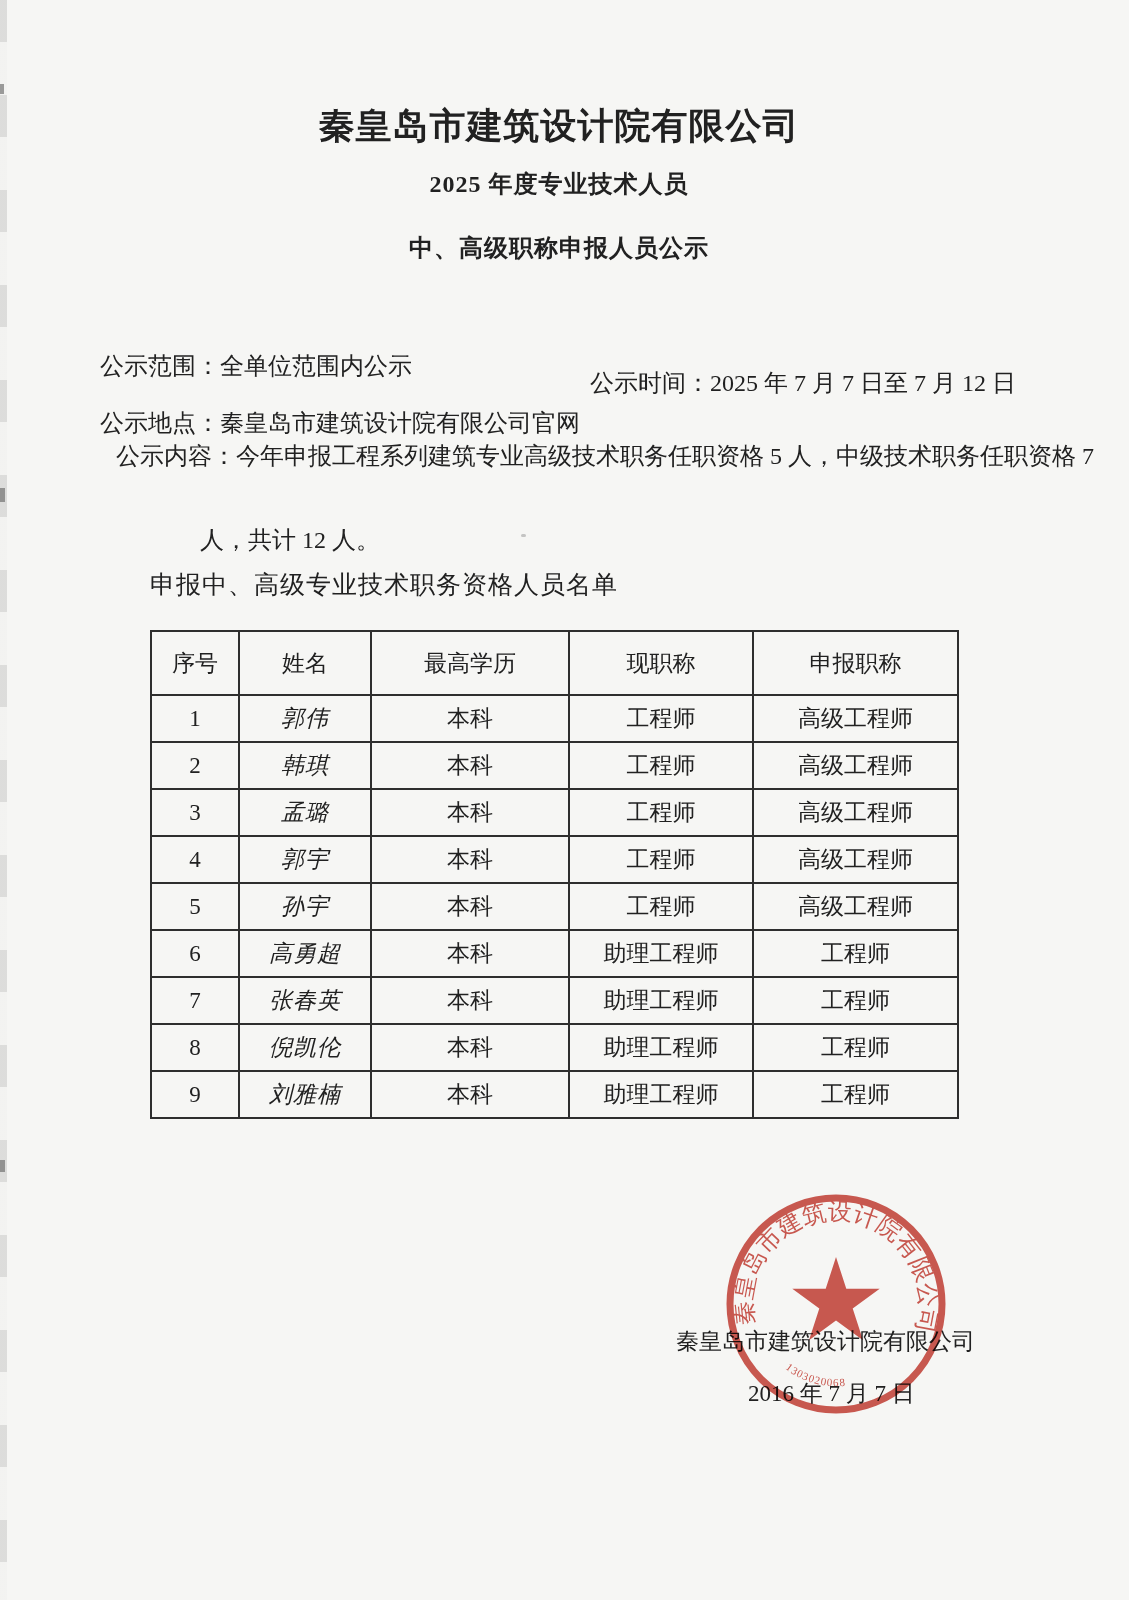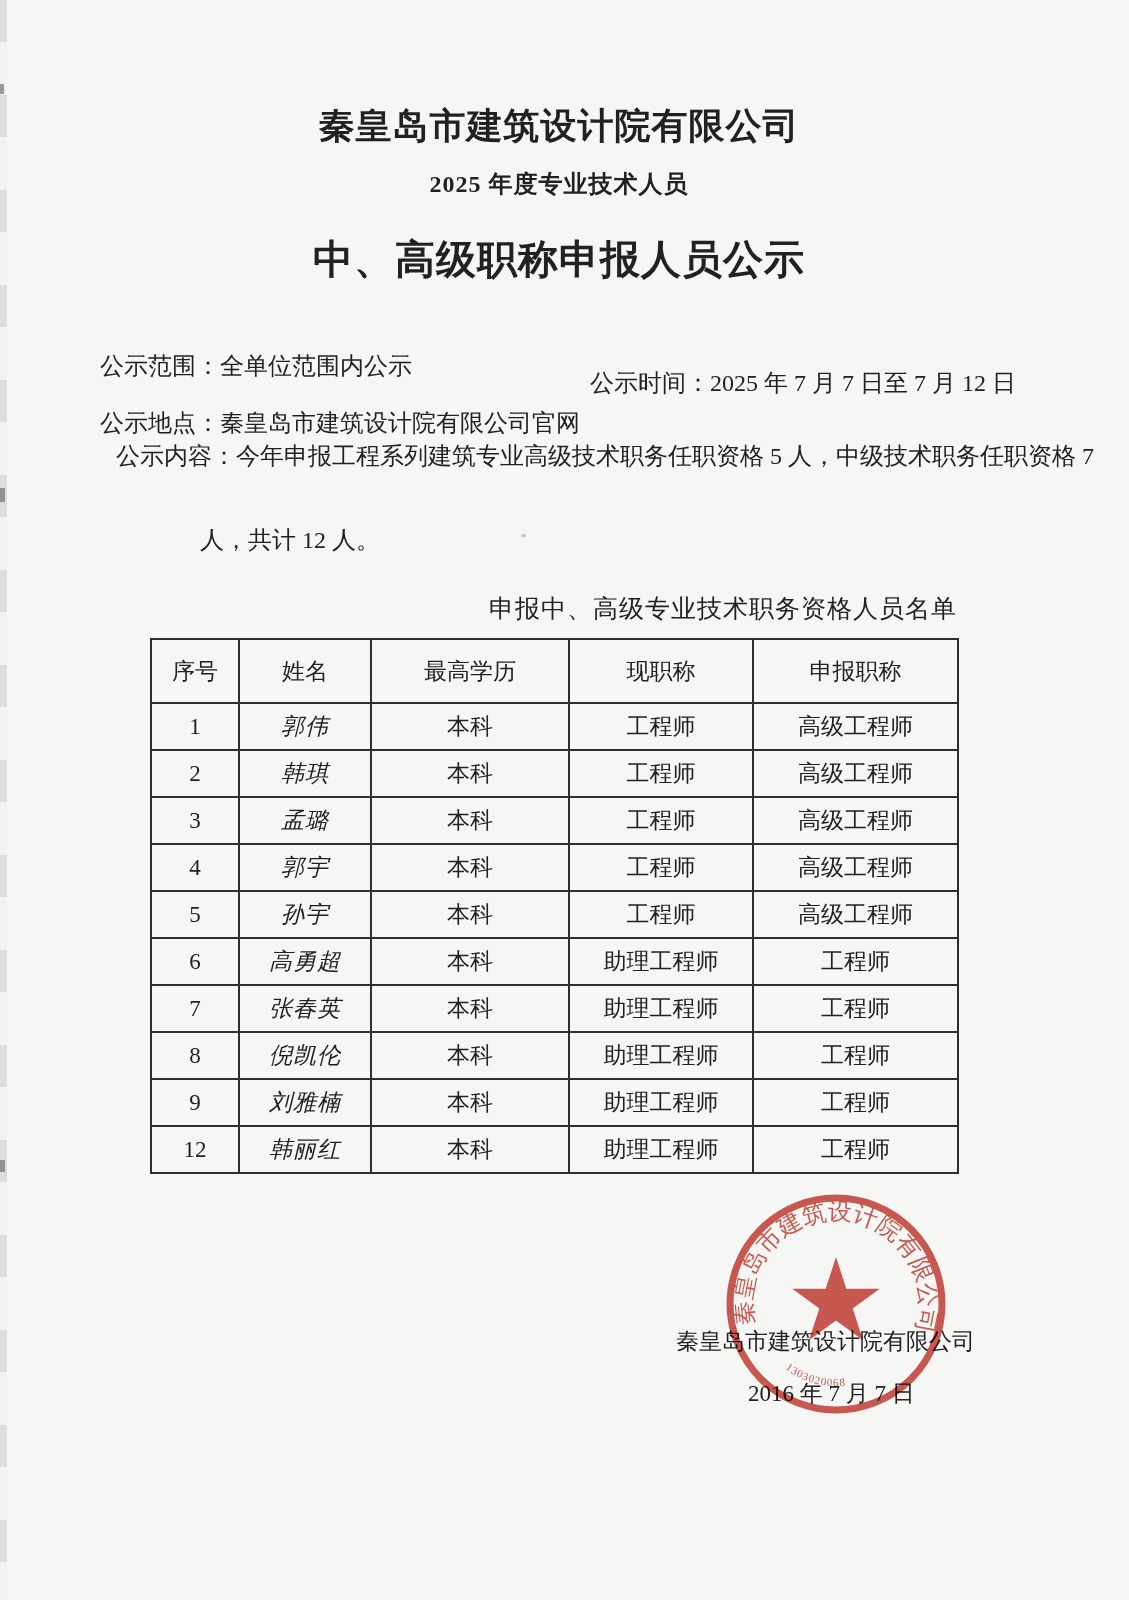--- a/index.html
+++ b/index.html
@@ -16,33 +16,33 @@
     background:repeating-linear-gradient(180deg,
       rgba(130,130,130,.22) 0 42px,
       rgba(205,205,205,.08) 42px 95px);
   }
   .scan-dash{background:#6a6a6a;opacity:.65;}
   .scan-dot{left:521px;top:534px;width:5px;height:3px;background:#9a9a9a;opacity:.55;border-radius:2px;}
   
   .title-line{left:0;width:1118px;text-align:center;font-weight:700;letter-spacing:1px;}
   .t1{top:102px;font-size:36px;}
   .t2{top:168px;font-size:24px;}
-  .t3{top:232px;font-size:40px;}
+  .t3{top:232px;font-size:24px;}
   
   .info{font-size:24px;line-height:30px;white-space:nowrap;}
   .i-scope{left:100px;top:351px;}
   .i-time{left:590px;top:351px;margin-top:17px;}
   .i-location{left:100px;top:408px;}
   .i-content1{left:100px;top:441px;margin-left:16px;}
   .i-content2{left:200px;top:525px;}
   
-  .tbl-title{left:150px;top:592px;width:807px;text-align:right;font-size:25px;letter-spacing:1px;}
+  .tbl-title{left:150px;top:568px;width:807px;text-align:left;font-size:25px;letter-spacing:1px;}
   table.roster{
     left:150px;top:630px;width:807px;position:absolute;
-    border-collapse:collapse;table-layout:fixed;margin-top:8px;
+    border-collapse:collapse;table-layout:fixed;
   }
   table.roster th,table.roster td{
     border:2px solid #2e2e2e;text-align:center;vertical-align:middle;
     font-size:23px;font-weight:400;padding:0;
   }
   table.roster th{height:62px;}
   table.roster td{height:45px;}
   td.name-cell{
     font-family:"Liberation Sans","DejaVu Sans",sans-serif;
     font-weight:600;letter-spacing:1px;font-size:23px;font-style:italic;
@@ -151,27 +151,20 @@
         <td>助理工程师</td>
         <td>工程师</td>
       </tr>
       <tr>
         <td>9</td>
         <td class="name-cell">刘雅楠</td>
         <td>本科</td>
         <td>助理工程师</td>
         <td>工程师</td>
       </tr>
-      <tr>
-        <td>12</td>
-        <td class="name-cell">韩丽红</td>
-        <td>本科</td>
-        <td>助理工程师</td>
-        <td>工程师</td>
-      </tr>
     </tbody>
 </table>
 
 <div class="abs f-company">秦皇岛市建筑设计院有限公司</div>
 <div class="abs f-date">2016 年 7 月 7 日</div>
 
 <svg class="abs seal" viewBox="0 0 250 250">
   <circle cx="124" cy="124" r="106" fill="none" stroke-width="7" stroke="#c5362c"></circle>
   <polygon points="124,77 134.3,108.8 167.7,108.8 140.7,128.4 151,160.2 124,140.6 97,160.2 107.3,128.4 80.3,108.8 113.7,108.8" fill="#c5362c"></polygon>
   <defs>

